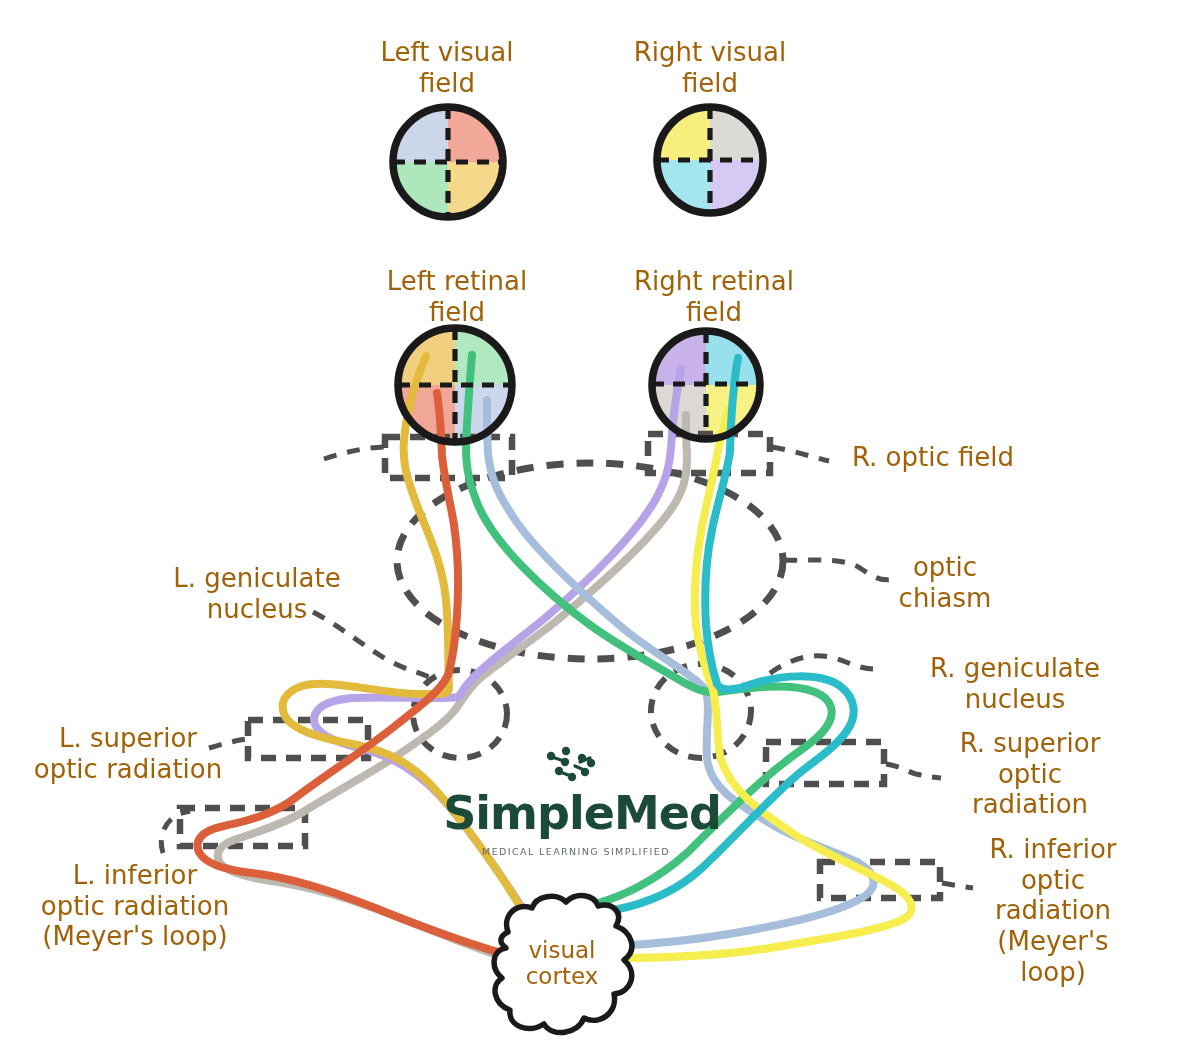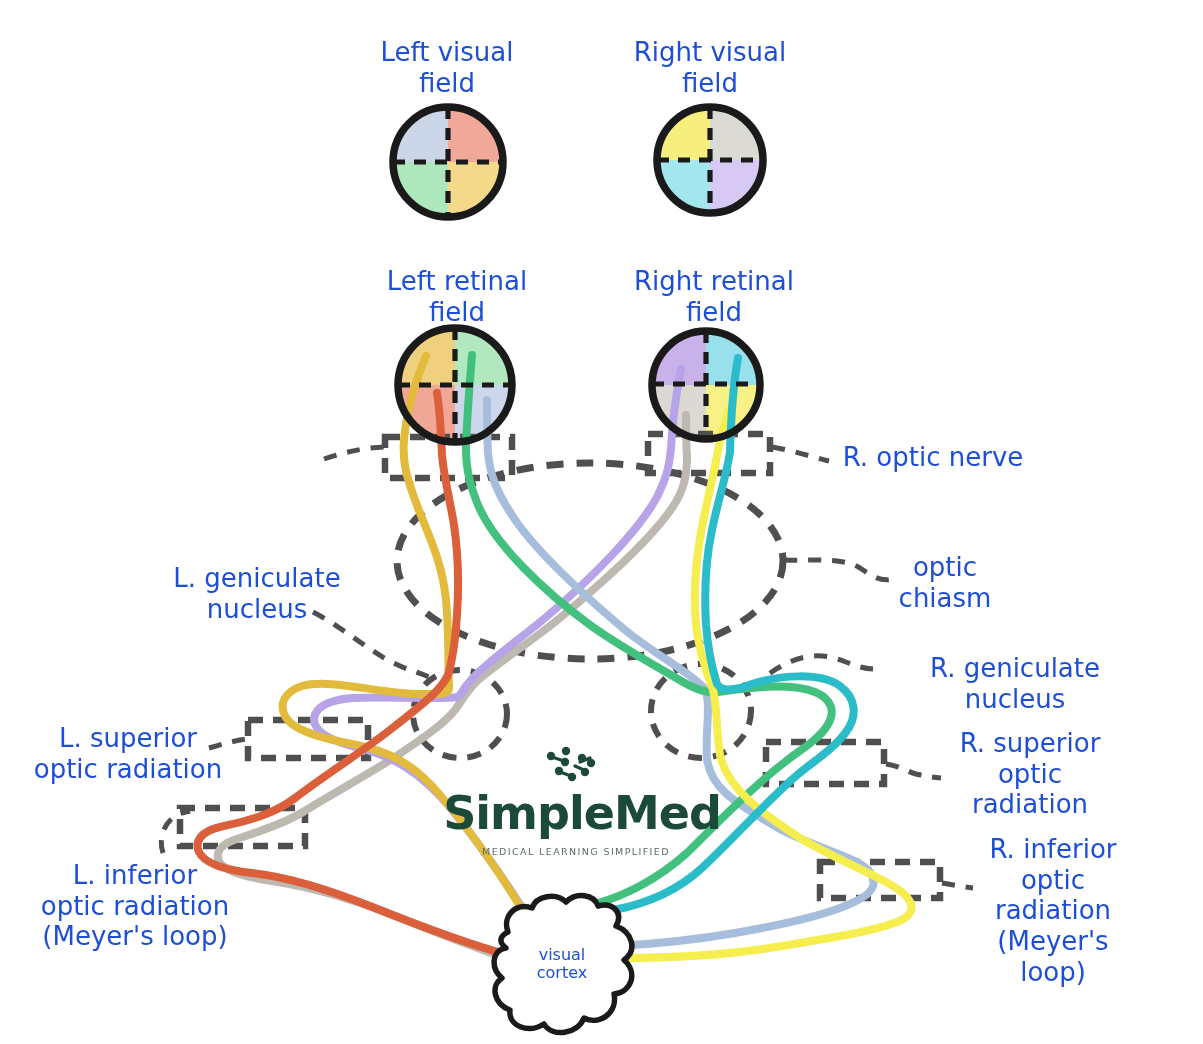--- a/index.html
+++ b/index.html
@@ -1,21 +1,21 @@
 <!DOCTYPE html>
 <html><head>
 <meta charset="utf-8">
 <style>
   html,body{margin:0;padding:0;background:#ffffff;}
   #stage{position:relative;width:1203px;height:1044px;background:#ffffff;overflow:hidden;
          font-family:"DejaVu Sans", "Liberation Sans", sans-serif;}
   #stage svg{position:absolute;left:0;top:0;}
   .lbl{position:absolute;transform:translate(-50%,-50%);white-space:pre-line;text-align:center;
-       color:#1d4ed8;font-size:26px;line-height:1.18;letter-spacing:0px;}
-  .lbl.small{font-size:16px;line-height:1.12;}
+       color:#a16207;font-size:26px;line-height:1.18;letter-spacing:0px;}
+  .lbl.small{font-size:23px;line-height:1.12;}
 </style>
 </head>
 <body>
 
 <div id="stage">
 <svg width="1203" height="1044" viewBox="0 0 1203 1044">
   <defs>
     <clipPath id="clipLVF">
           <circle cx="448" cy="162" r="55"></circle>
         </clipPath>
@@ -149,21 +149,21 @@
 </svg>
 
 <div class="lbl" style="left:447px;top:68px">Left visual
 field</div>
 <div class="lbl" style="left:710px;top:68px">Right visual
 field</div>
 <div class="lbl" style="left:457px;top:297px">Left retinal
 field</div>
 <div class="lbl" style="left:714px;top:297px">Right retinal
 field</div>
-<div class="lbl" style="left:933px;top:457px">R. optic nerve</div>
+<div class="lbl" style="left:933px;top:457px">R. optic field</div>
 <div class="lbl" style="left:945px;top:583px">optic
 chiasm</div>
 <div class="lbl" style="left:257px;top:594px">L. geniculate
 nucleus</div>
 <div class="lbl" style="left:1015px;top:684px">R. geniculate
 nucleus</div>
 <div class="lbl" style="left:128px;top:754px">L. superior
 optic radiation</div>
 <div class="lbl" style="left:1030px;top:774px">R. superior
 optic radiation</div>

